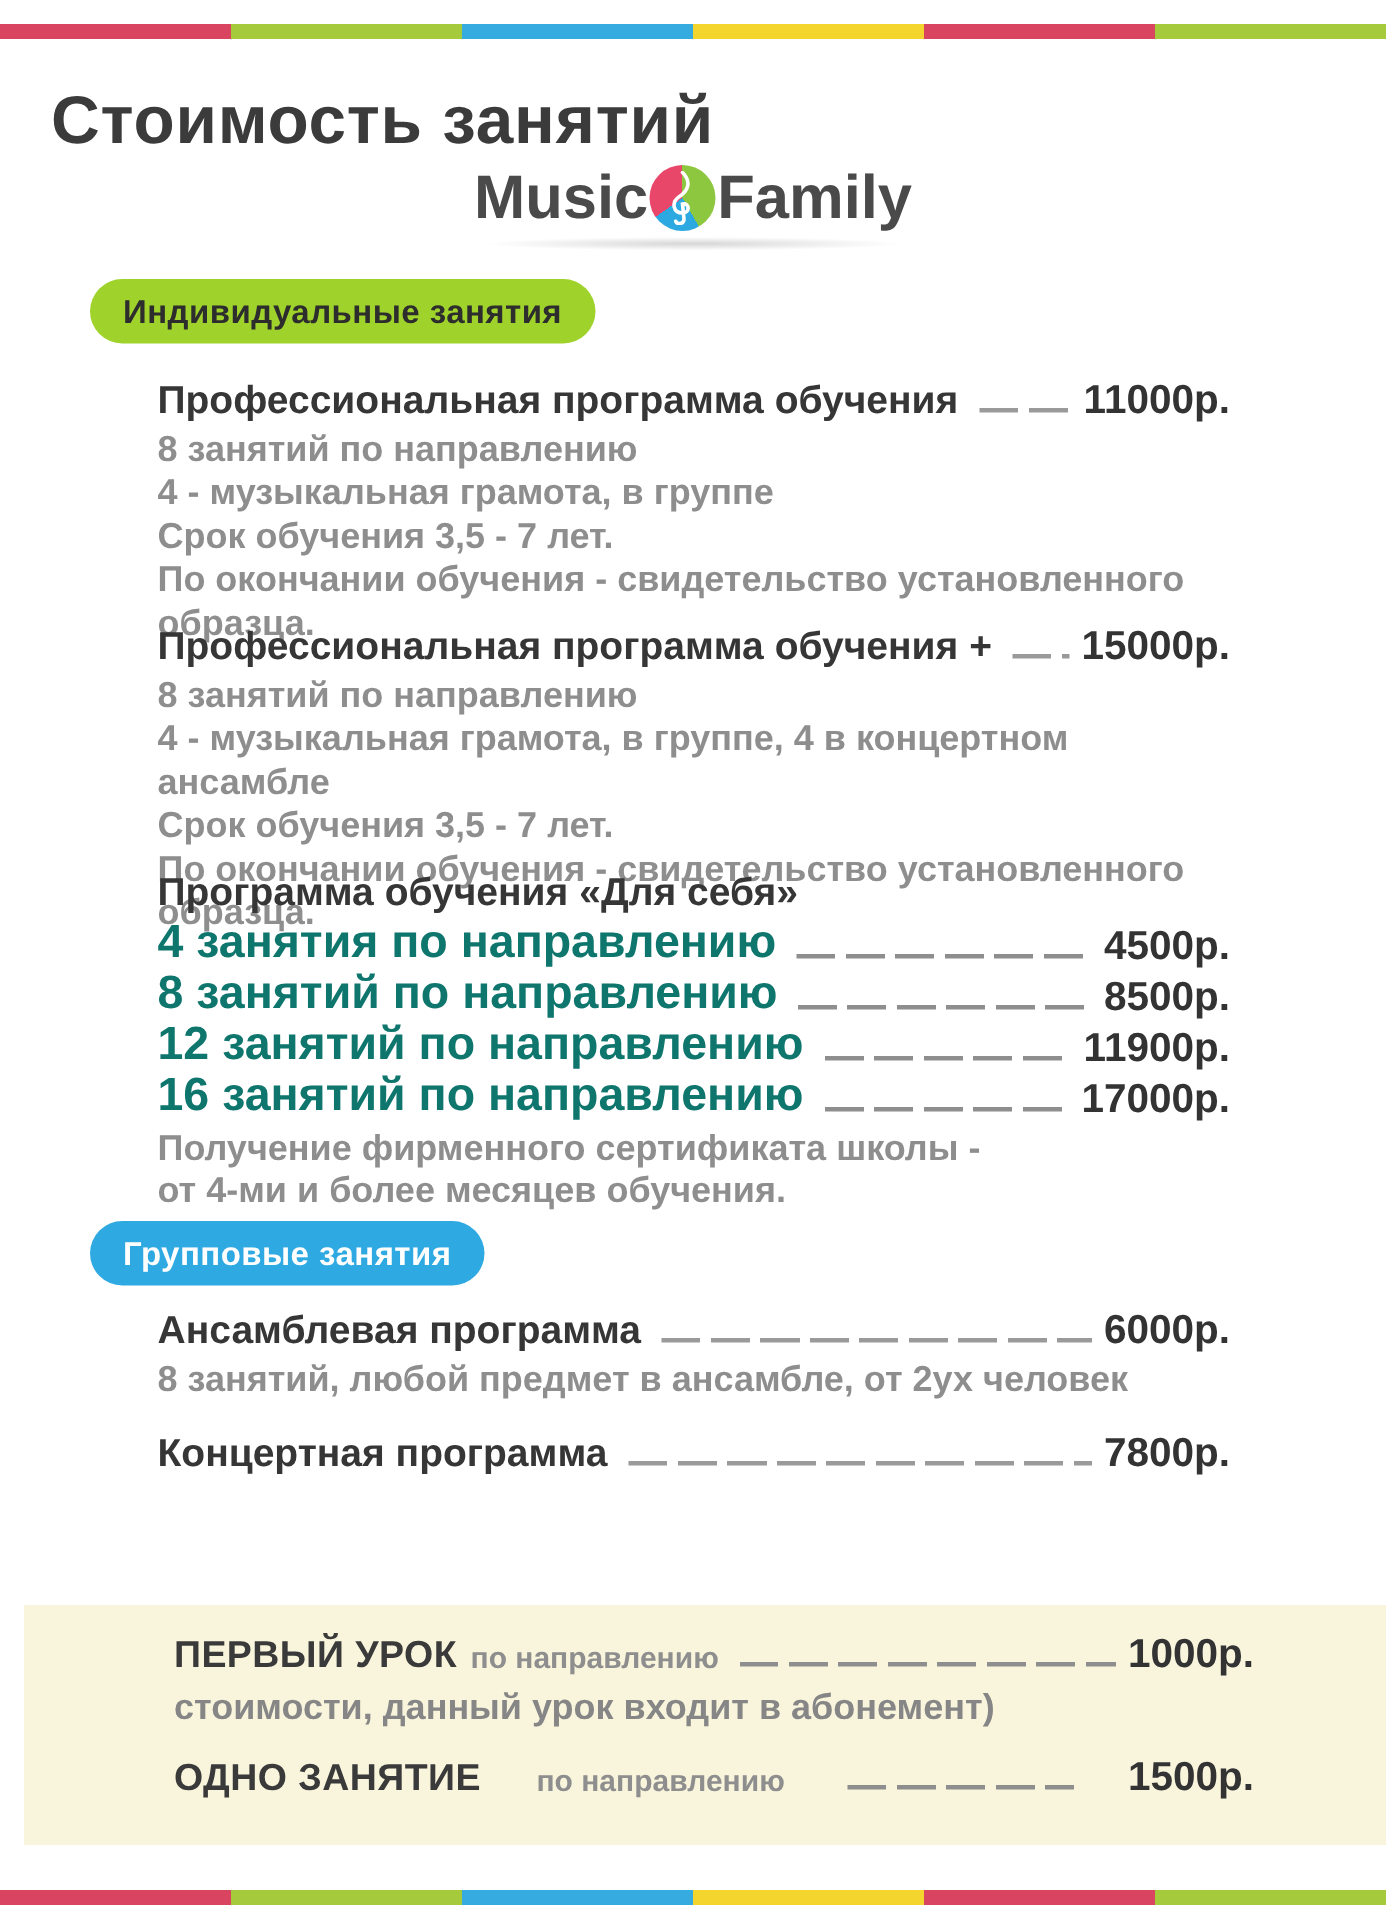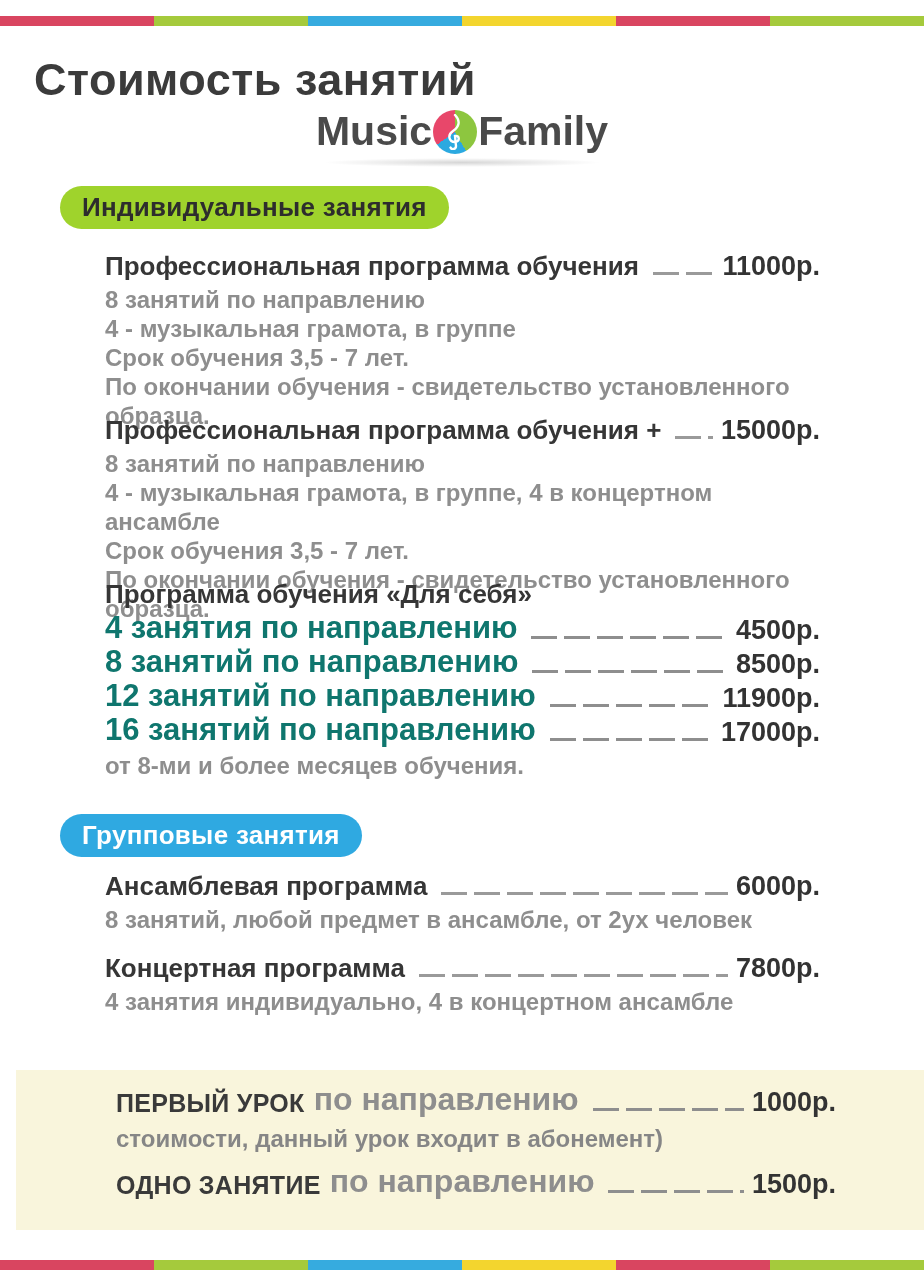--- a/index.html
+++ b/index.html
@@ -42,21 +42,21 @@
   .logo-shadow {
     position: absolute; top: 158px; left: 322px; width: 280px; height: 9px;
     background: radial-gradient(ellipse at center, rgba(0,0,0,0.16) 0%, rgba(0,0,0,0) 70%);
   }
 
   
   .badge {
     position: absolute; left: 60px; height: 43px;
     display: inline-flex; align-items: center;
     padding: 0 22px; border-radius: 22px;
-    font-size: 26px; font-weight: bold; letter-spacing: 0.3px;
+    font-size: 22px; font-weight: bold; letter-spacing: 0.3px;
     white-space: nowrap;
   }
   .badge-individual { top: 186px; background: #9fd32c; color: #2d2d2d; }
   .badge-group      { top: 814px; background: #2fa9e1; color: #ffffff; }
 
   
   .program-item { position: absolute; left: 105px; width: 715px; }
   .item-1 { top: 246px; }
   .item-2 { top: 410px; }
   .item-3 { top: 574px; }
@@ -92,24 +92,24 @@
 
   
   .footer-band {
     position: absolute; top: 1070px; left: 0; width: 924px; height: 160px;
     background: #f9f5dc; box-sizing: border-box;
     padding: 16px 104px 0 100px;
     margin-left: 16px;
   }
   .footer-line { display: flex; align-items: flex-end; height: 32px; white-space: nowrap; }
   .footer-label { font-size: 25px; font-weight: bold; color: #3a3a3a; letter-spacing: 0.3px; }
-  .footer-suffix { font-size: 32px; font-weight: bold; color: #8e8e8e; margin-left: 9px; }
+  .footer-suffix { font-size: 20px; font-weight: bold; color: #8e8e8e; margin-left: 9px; }
   .footer-note { margin-top: 6px; }
   .footer-note .detail-line { color: #868686; }
-  .footer-line-last { margin-top: 15px; }
+  .footer-line-last { margin-top: 15px; gap: 28px; }
 </style>
 </head>
 <body>
 
 <div class="page">
 
   <div class="stripe stripe-top">
     <span class="seg seg-red"></span>
     <span class="seg seg-green"></span>
     <span class="seg seg-blue"></span>
@@ -180,21 +180,22 @@
         <span class="leader leader-gray"></span>
         <span class="price">11900р.</span>
       </div>
       <div class="price-row">
         <span class="row-label">16 занятий по направлению</span>
         <span class="leader leader-gray"></span>
         <span class="price">17000р.</span>
       </div>
     </div>
     <div class="note">
-      <div class="detail-line">от 8-ми и более месяцев обучения.</div>
+      <div class="detail-line">Получение фирменного сертификата школы -</div>
+      <div class="detail-line">от 4-ми и более месяцев обучения.</div>
     </div>
   </div>
 
   <div class="badge badge-group">Групповые занятия</div>
 
   <div class="program-item group-1">
     <div class="title-row">
       <span>Ансамблевая программа</span>
       <span class="leader"></span>
       <span class="price">6000р.</span>
@@ -202,23 +203,20 @@
     <div class="details">
       <div class="detail-line">8 занятий, любой предмет в ансамбле, от 2ух человек</div>
     </div>
   </div>
 
   <div class="program-item group-2">
     <div class="title-row">
       <span>Концертная программа</span>
       <span class="leader"></span>
       <span class="price">7800р.</span>
-    </div>
-    <div class="details">
-      <div class="detail-line">4 занятия индивидуально, 4 в концертном ансамбле</div>
     </div>
   </div>
 
   <div class="footer-band">
     <div class="footer-line">
       <span class="footer-label">ПЕРВЫЙ УРОК</span>
       <span class="footer-suffix">по направлению</span>
       <span class="leader leader-gray"></span>
       <span class="price">1000р.</span>
     </div>

